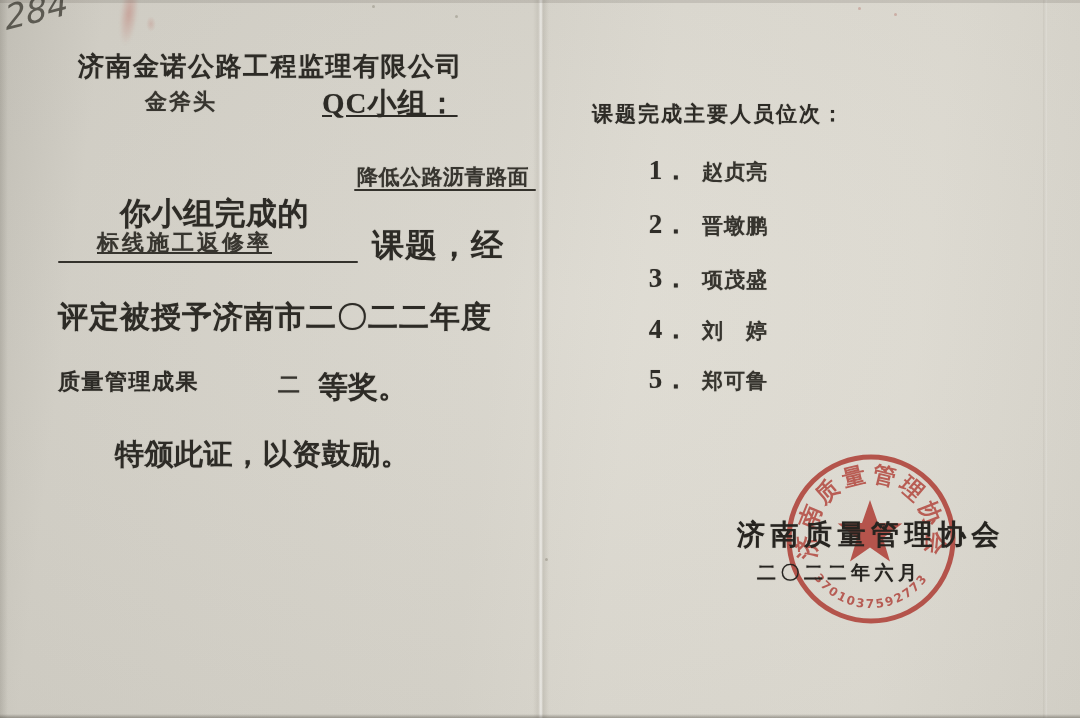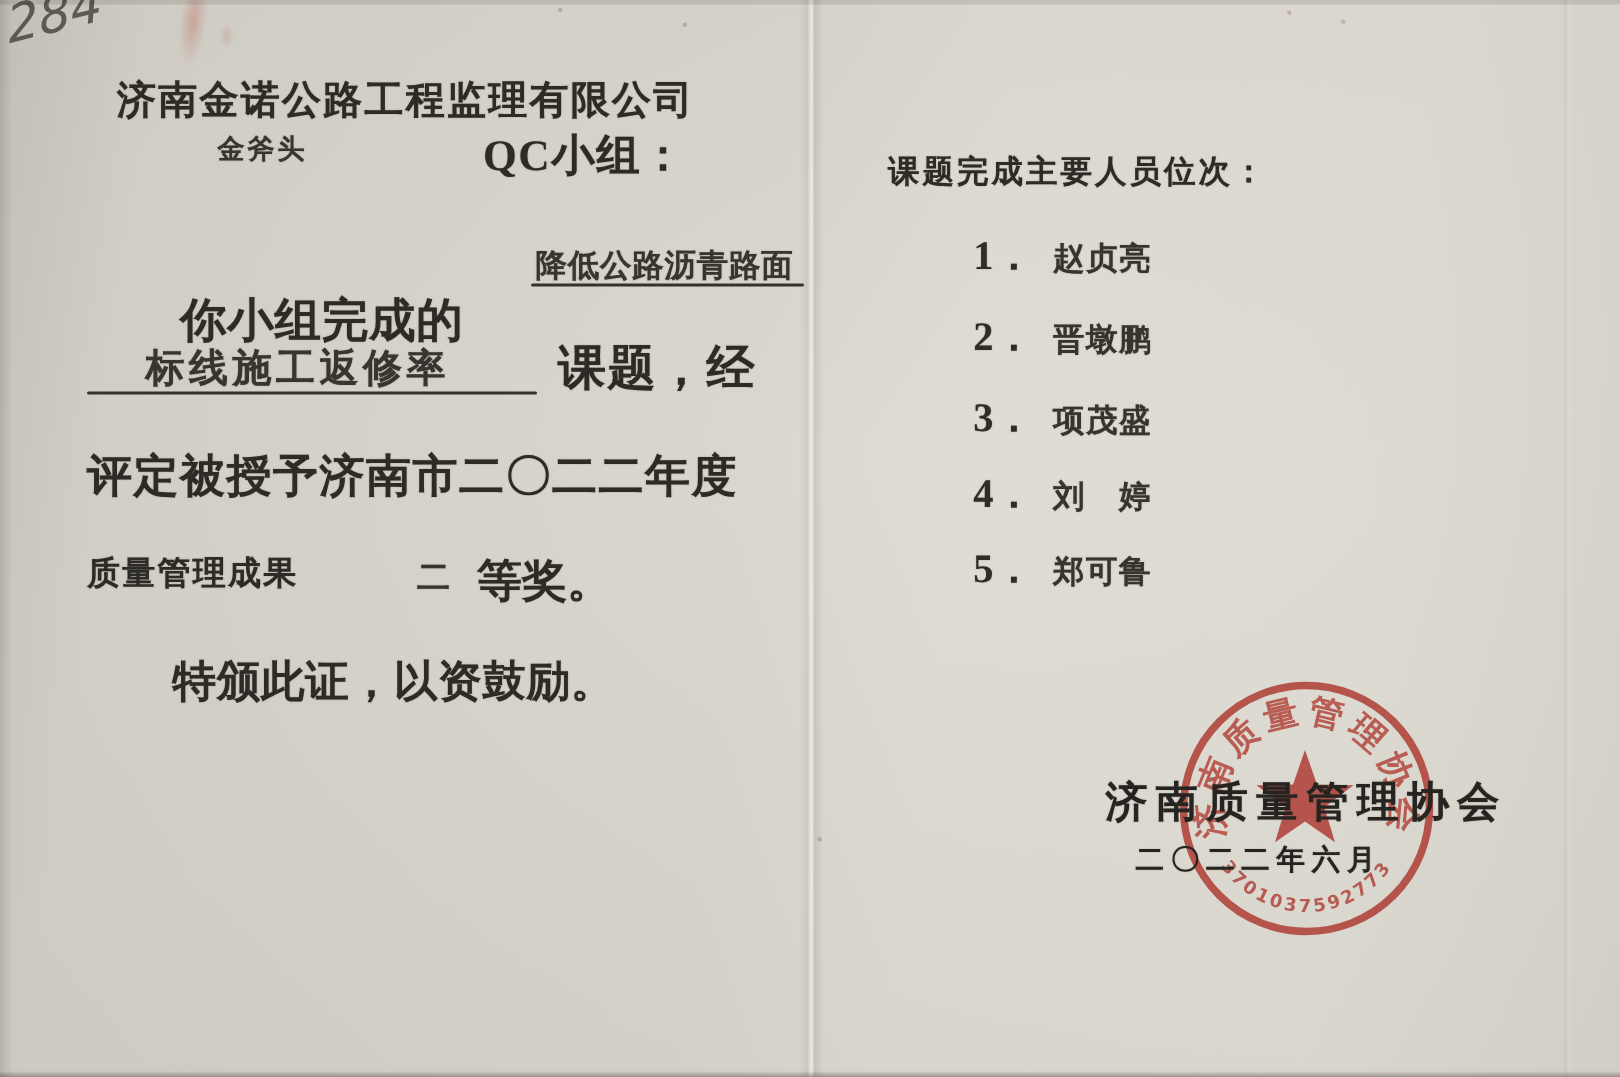--- a/index.html
+++ b/index.html
@@ -9,28 +9,28 @@
     background:
       radial-gradient(135% 135% at 52% 42%, rgba(255,255,255,0.06) 0%, rgba(70,65,52,0.11) 100%),
       linear-gradient(97deg,#c6c3ba 0%,#d5d2c9 9%,#d8d5cc 46%,#dedbd2 58%,#e0ddd4 82%,#d9d6cd 100%);
   }
   .abs{position:absolute;}
   .serif{font-family:"Liberation Serif","DejaVu Serif",serif;font-weight:700;color:#2d2b26;}
   .hei{font-family:"Liberation Sans","DejaVu Sans",sans-serif;font-weight:600;color:#37352f;}
   .soft{text-shadow:0 0 1px rgba(45,43,38,0.35);text-align:center;}
   
   .company{left:78px;top:49px;font-size:26px;letter-spacing:1.5px;}
-  .group-name{left:145px;top:87px;font-size:18px;letter-spacing:2px;}
-  .group-suffix{left:322px;top:84px;font-size:29px;letter-spacing:1px;}
+  .group-name{left:145px;top:87px;font-size:22px;letter-spacing:2px;}
+  .group-suffix{left:322px;top:84px;font-size:29px;letter-spacing:1px;text-decoration:underline;}
   .intro{left:120px;top:151px;font-size:31px;letter-spacing:0.5px;margin-top:42px;}
   .fill1{left:357px;top:163px;font-size:21px;letter-spacing:0.5px;}
   .uline{height:2px;background:#34322c;border-radius:1px;}
   .u1{left:354px;top:189px;width:182px;}
   .u2{left:58px;top:261px;width:300px;}
-  .fill2{left:97px;top:228px;font-size:26px;letter-spacing:3px;}
+  .fill2{left:97px;top:228px;font-size:22px;letter-spacing:3px;text-decoration:underline;}
   .after-topic{left:372px;top:224px;font-size:32px;letter-spacing:1px;}
   .line3{left:58px;top:297px;font-size:30px;letter-spacing:1px;}
   .line4-prefix{left:58px;top:367px;font-size:22px;letter-spacing:1.5px;}
   .grade{left:278px;top:370px;font-size:22px;}
   .line4-suffix{left:318px;top:367px;font-size:30px;}
   .closing{left:115px;top:435px;font-size:29px;letter-spacing:0.5px;}
   
   .list-title{left:592px;top:100px;font-size:21px;letter-spacing:2px;}
   .member-row{position:absolute;left:648px;display:flex;align-items:baseline;}
   .member-index{font-family:"Liberation Serif","DejaVu Serif",serif;font-weight:700;font-size:27px;color:#2f2d28;width:42px;}

